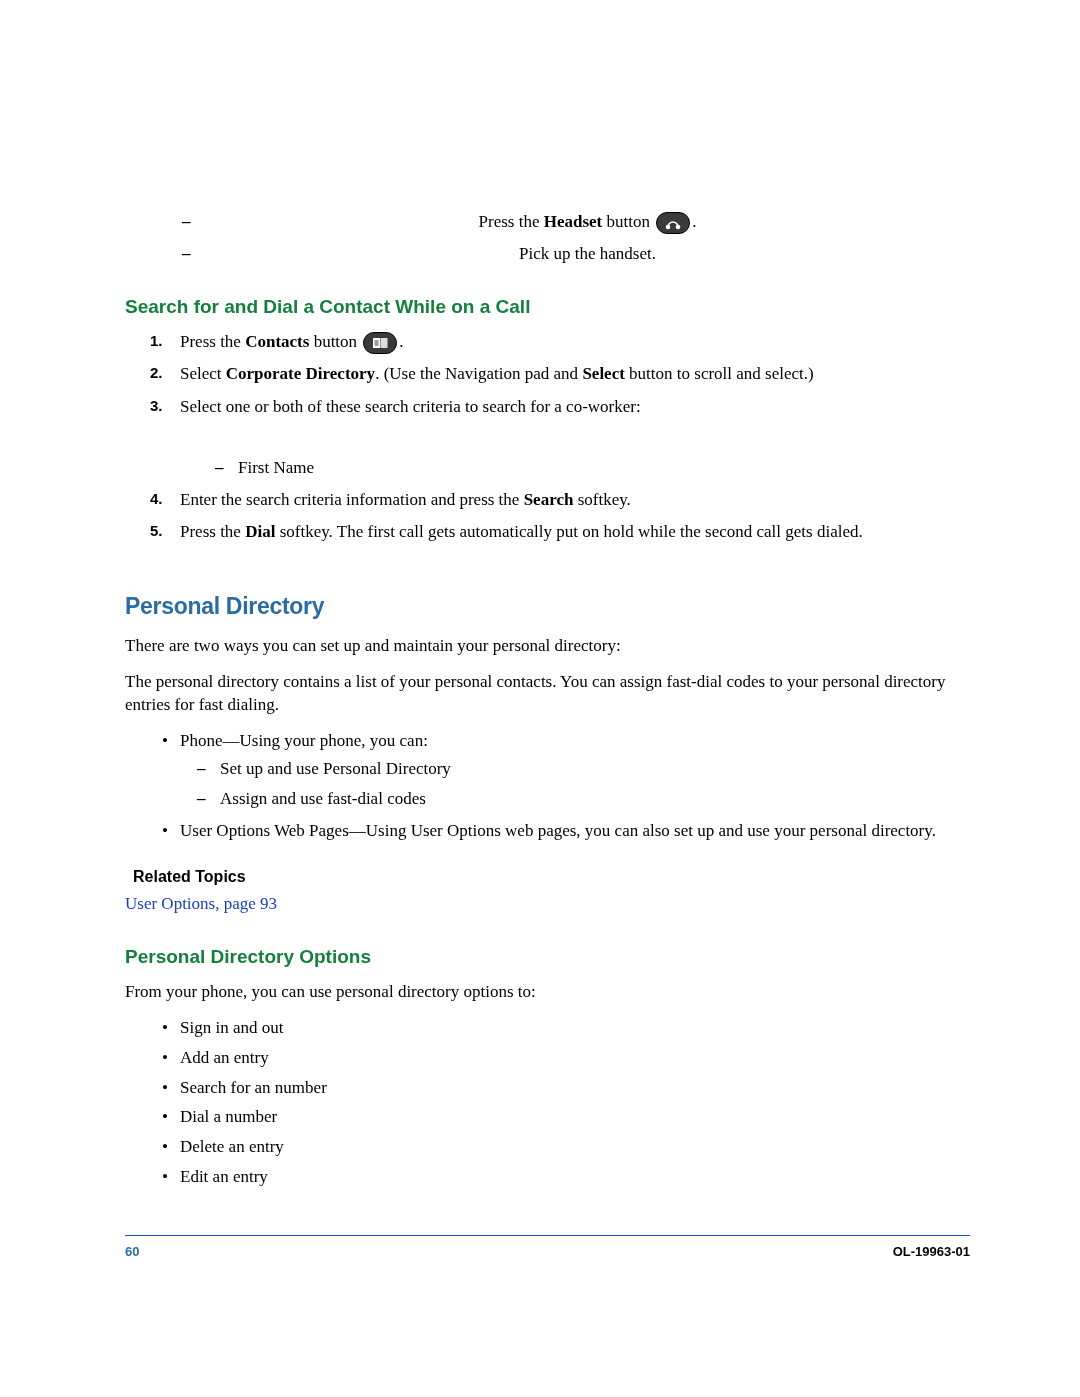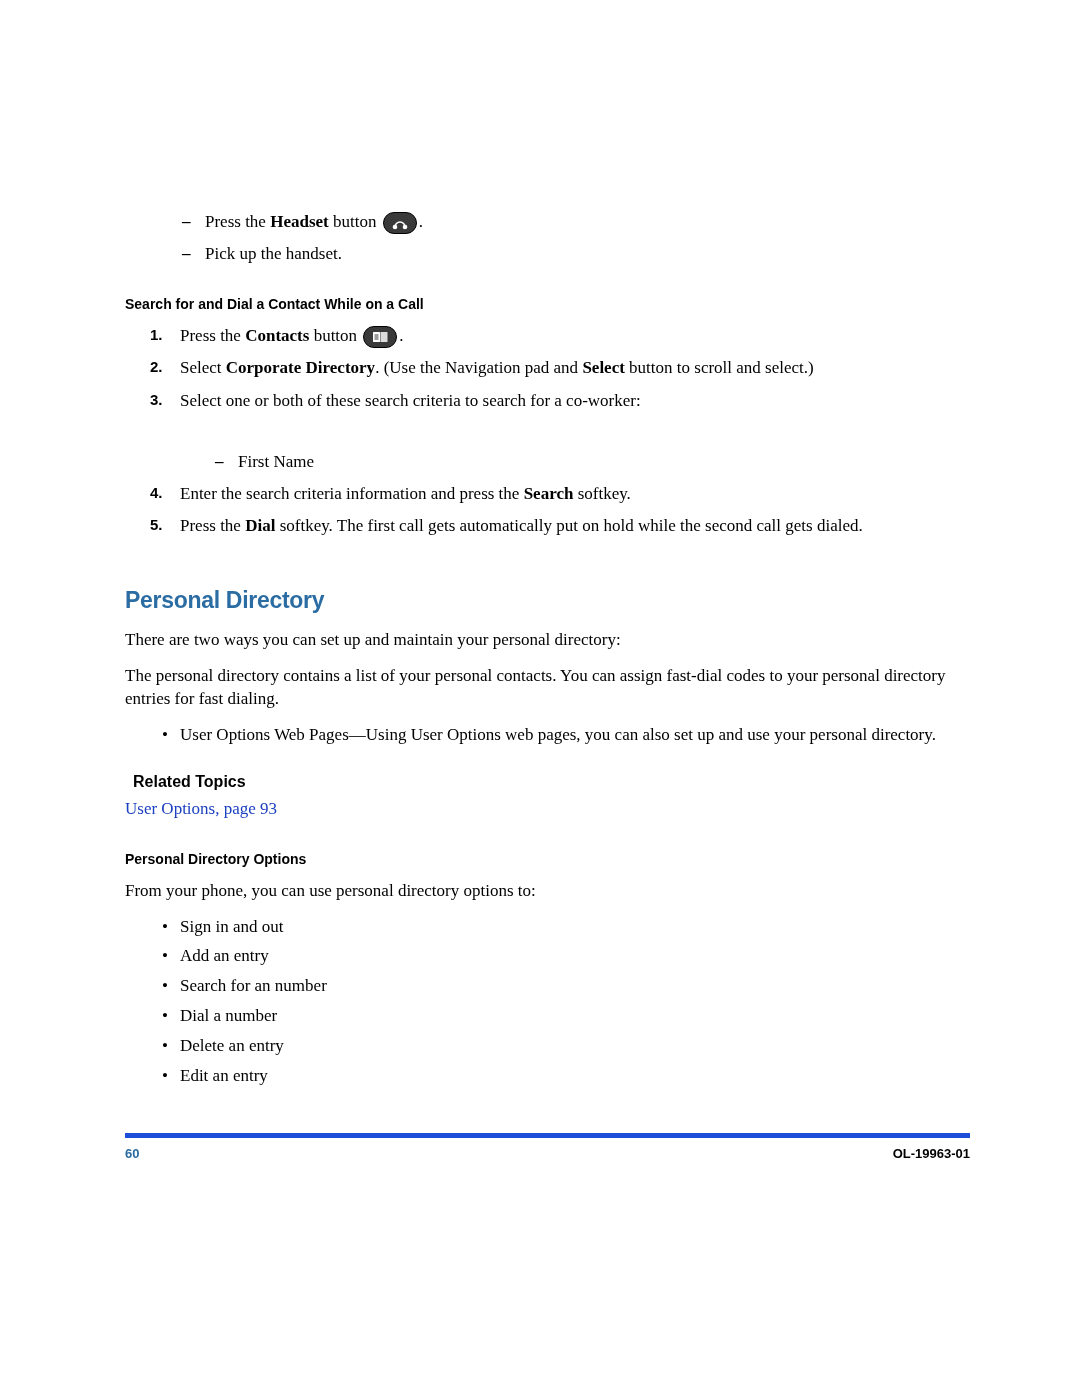--- a/index.html
+++ b/index.html
@@ -17,20 +17,21 @@
   }
   .dash-list {
     list-style: none;
     padding-left: 80px;
     margin: 0 0 20px 0;
   }
   .dash-list li {
     position: relative;
     margin-bottom: 8px;
     line-height: 1.4;
+    text-align: center;
   }
   .dash-list li::before {
     content: "–";
     position: absolute;
     left: -23px;
     font-weight: bold;
   }
   .sub-dash-list {
     list-style: none;
     padding-left: 113px;
@@ -74,23 +75,23 @@
   }
   .num-list > li .num {
     position: absolute;
     left: -30px;
     font-family: Arial, Helvetica, sans-serif;
     font-weight: bold;
     font-size: 15px;
   }
   h2.section-blue {
     font-family: Arial, Helvetica, sans-serif;
-    color: #000000;
-    font-weight: bold;
-    font-size: 14px;
+    color: #15803d;
+    font-weight: bold;
+    font-size: 19px;
     margin: 30px 0 12px 0;
   }
   h1.big-heading {
     font-family: "Arial Narrow", Arial, Helvetica, sans-serif;
     color: #2b6ca3;
     font-weight: bold;
     font-size: 23px;
     margin: 48px 0 14px 0;
     letter-spacing: -0.3px;
   }
@@ -114,21 +115,21 @@
     display: inline-block;
     vertical-align: -7px;
     margin: 0 2px;
   }
   .icon-pill svg { display: block; }
   .footer {
     display: flex;
     justify-content: space-between;
     margin-top: 46px;
     padding-top: 8px;
-    border-top: 5px solid #1d4ed8;
+    border-top: 1px solid #1d4ed8;
     font-family: Arial, Helvetica, sans-serif;
     font-weight: bold;
     font-size: 13px;
   }
   .footer .pg { color: #2b6ca3; }
   .footer .doc { color: #000; }
 </style>
 </head>
 <body>
 
@@ -186,20 +187,27 @@
       <span>Press the </span><b>Dial</b><span> softkey. The first call gets automatically put on hold while the second call gets dialed.</span>
     </li>
   </ol>
 
   <h1 class="big-heading">Personal Directory</h1>
 
   <p class="para">There are two ways you can set up and maintain your personal directory:</p>
   <p class="para">The personal directory contains a list of your personal contacts. You can assign fast-dial codes to your personal directory entries for fast dialing.</p>
 
   <ul class="bullet-list">
+    <li>
+      <span>Phone—Using your phone, you can:</span>
+      <ul class="sub-dash-list" style="padding-left:40px;">
+        <li>Set up and use Personal Directory</li>
+        <li>Assign and use fast-dial codes</li>
+      </ul>
+    </li>
     <li>User Options Web Pages—Using User Options web pages, you can also set up and use your personal directory.</li>
   </ul>
 
   <h3 class="related">Related Topics</h3>
   <p class="para">
     <span class="link">User Options, page 93</span>
   </p>
 
   <h2 class="section-blue">Personal Directory Options</h2>
   <p class="para">From your phone, you can use personal directory options to:</p>

